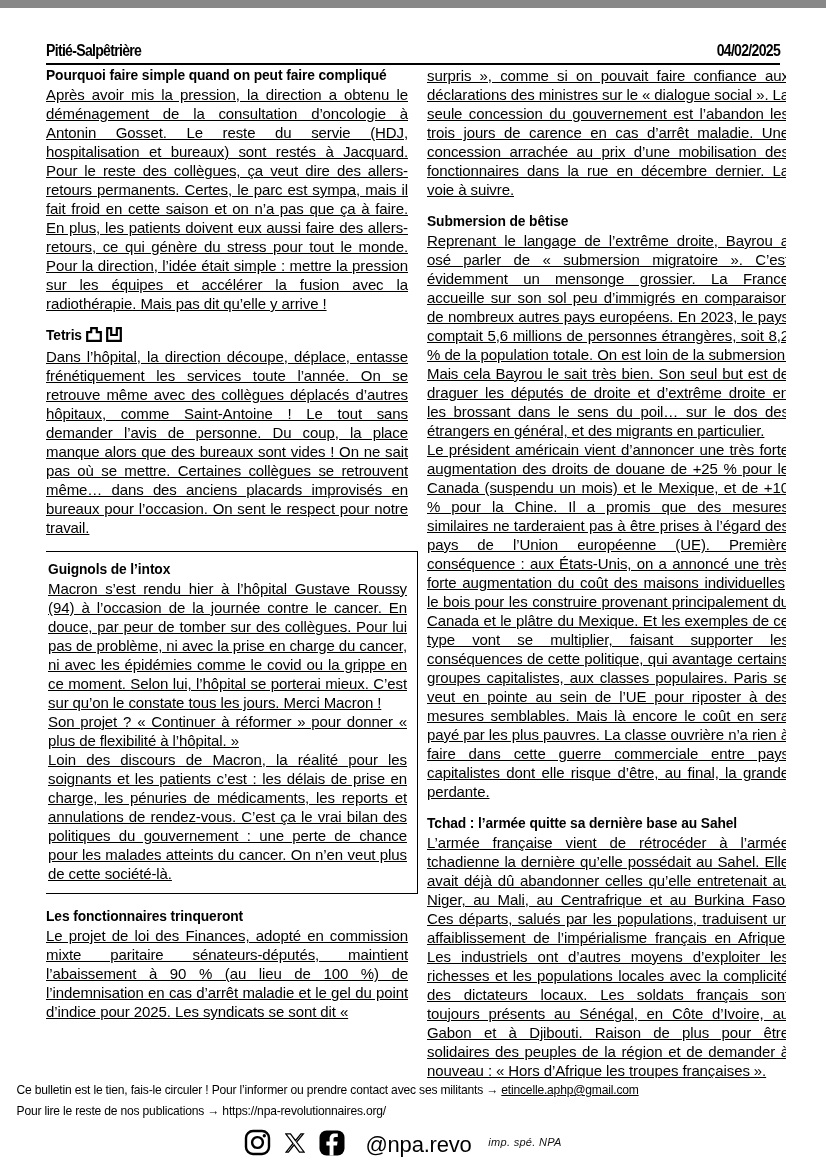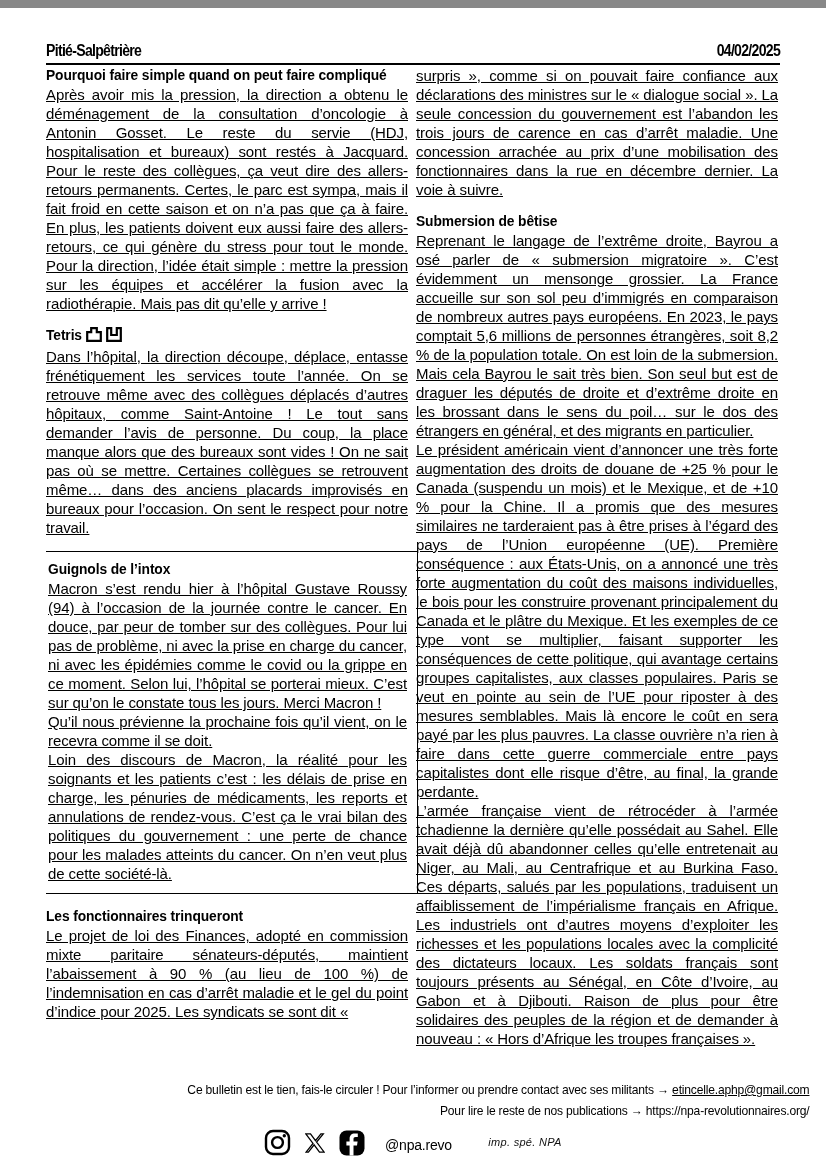--- a/index.html
+++ b/index.html
@@ -19,21 +19,21 @@
     padding-bottom:3px;
   }
   .masthead .mast-title,.masthead .mast-date{
     font-size:16px;font-weight:700;letter-spacing:-0.8px;
     transform:scaleX(0.88);
   }
   .masthead .mast-title{transform-origin:left bottom;}
   .masthead .mast-date{transform-origin:right bottom;}
   .columns{
     position:absolute;left:46px;right:40px;top:58px;height:1012px;
-    display:flex;gap:8px;overflow:hidden;
+    display:flex;gap:19px;overflow:hidden;
   }
   .col{width:362px;flex:0 0 362px;}
   .body-text{
     font-size:15px;line-height:19px;text-align:justify;
     letter-spacing:-0.1px;
     text-decoration:underline;
   }
   .body-text p{margin:0;}
   h2{
     font-size:13.8px;line-height:19px;font-weight:700;
@@ -42,35 +42,35 @@
   section.first h2{margin-top:0;}
   .boxed{
     border:1.5px solid #000;
     margin:14px -10px 13px -9px;
     padding:8px 10px 10px 10px;
   }
   .boxed section.first h2{margin-top:0;}
   .tetris-icons{display:inline-block;vertical-align:-2px;margin-left:4px;}
   .footer{
     position:absolute;left:0;right:0;top:1072px;
-    text-align:right;
+    text-align:left;
   }
   .footer-line{
     font-size:12.6px;line-height:21px;letter-spacing:-0.2px;
     transform:scaleX(0.96);
   }
   .footer-line a{color:#000;text-decoration:underline;}
   .social-row{
     position:relative;
     margin-top:7px;
     display:flex;align-items:center;justify-content:center;
     gap:14px;
     transform:translateX(-55px);
   }
-  .social-handle{font-size:14px;letter-spacing:-0.2px;margin-left:6px;}
+  .social-handle{font-size:22px;letter-spacing:-0.2px;margin-left:6px;}
   .imprint{
     position:absolute;left:0;right:0;top:1128px;
     text-align:center;
     font-size:11px;font-style:italic;letter-spacing:0.3px;
     transform:translateX(112px);
     color:#111;
   }
   .icon{display:inline-block;}
 </style>
 </head>
@@ -101,21 +101,21 @@
         <div class="body-text">
             <p>Dans l’hôpital, la direction découpe, déplace, entasse frénétiquement les services toute l’année. On se retrouve même avec des collègues déplacés d’autres hôpitaux, comme Saint-Antoine ! Le tout sans demander l’avis de personne. Du coup, la place manque alors que des bureaux sont vides ! On ne sait pas où se mettre. Certaines collègues se retrouvent même… dans des anciens placards improvisés en bureaux pour l’occasion. On sent le respect pour notre travail.</p>
           </div>
       </section>
 
       <div class="boxed">
         <section class="first">
           <h2>Guignols de l’intox</h2>
           <div class="body-text">
             <p>Macron s’est rendu hier à l’hôpital Gustave Roussy (94) à l’occasion de la journée contre le cancer. En douce, par peur de tomber sur des collègues. Pour lui pas de problème, ni avec la prise en charge du cancer, ni avec les épidémies comme le covid ou la grippe en ce moment. Selon lui, l’hôpital se porterai mieux. C’est sur qu’on le constate tous les jours. Merci Macron !</p>
-            <p>Qu’il nous prévienne la prochaine fois qu’il vient, on le recevra comme il se doit.</p>
+            <p>Son projet ?  « Continuer à réformer » pour donner « plus de flexibilité à l’hôpital. »</p>
           </div>
         </section>
         <section>
           <div class="body-text">
               <p>Loin des discours de Macron, la réalité pour les soignants et les patients c’est : les délais de prise en charge, les pénuries de médicaments, les reports et annulations de rendez-vous. C’est ça le vrai bilan des politiques du gouvernement : une perte de chance pour les malades atteints du cancer. On n’en veut plus de cette société-là.</p>
             </div>
         </section>
       </div>
 
       <section>
@@ -138,20 +138,21 @@
           </div>
       </section>
 
       <section>
         <div class="body-text">
             <p>Le président américain vient d’annoncer une très forte augmentation des droits de douane de +25 % pour le Canada (suspendu un mois) et le Mexique, et de +10 % pour la Chine. Il a promis que des mesures similaires ne tarderaient pas à être prises à l’égard des pays de l’Union européenne (UE). Première conséquence : aux États-Unis, on a annoncé une très forte augmentation du coût des maisons individuelles, le bois pour les construire provenant principalement du Canada et le plâtre du Mexique. Et les exemples de ce type vont se multiplier, faisant supporter les conséquences de cette politique, qui avantage certains groupes capitalistes, aux classes populaires. Paris se veut en pointe au sein de l’UE pour riposter à des mesures semblables. Mais là encore le coût en sera payé par les plus pauvres. La classe ouvrière n’a rien à faire dans cette guerre commerciale entre pays capitalistes dont elle risque d’être, au final, la grande perdante.</p>
           </div>
       </section>
 
       <section>
+        <h2>Tchad : l’armée quitte sa dernière base au Sahel</h2>
         <div class="body-text">
             <p>L’armée française vient de rétrocéder à l’armée tchadienne la dernière qu’elle possédait au Sahel. Elle avait déjà dû abandonner celles qu’elle entretenait au Niger, au Mali, au Centrafrique et au Burkina Faso. Ces départs, salués par les populations, traduisent un affaiblissement de l’impérialisme français en Afrique. Les industriels ont d’autres moyens d’exploiter les richesses et les populations locales avec la complicité des dictateurs locaux. Les soldats français sont toujours présents au Sénégal, en Côte d’Ivoire, au Gabon et à Djibouti. Raison de plus pour être solidaires des peuples de la région et de demander à nouveau : « Hors d’Afrique les troupes françaises ».</p>
           </div>
       </section>
     </div>
 
   </div>
 
   <div class="footer">
     <div class="footer-line"><span>Ce bulletin est le tien, fais-le circuler ! Pour l’informer ou prendre contact avec ses militants → </span><a href="#">etincelle.aphp@gmail.com</a></div>

